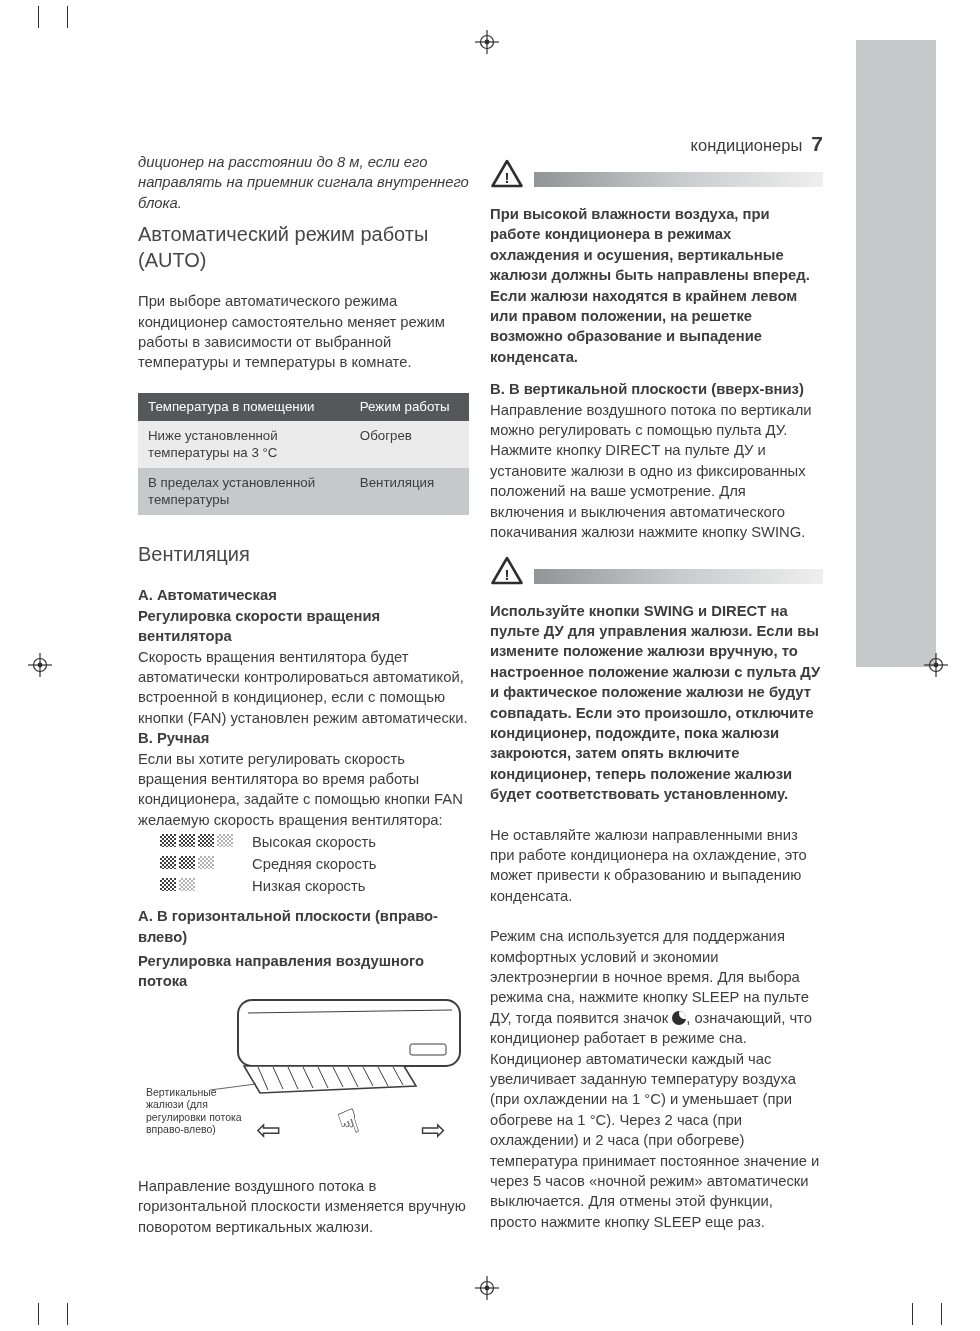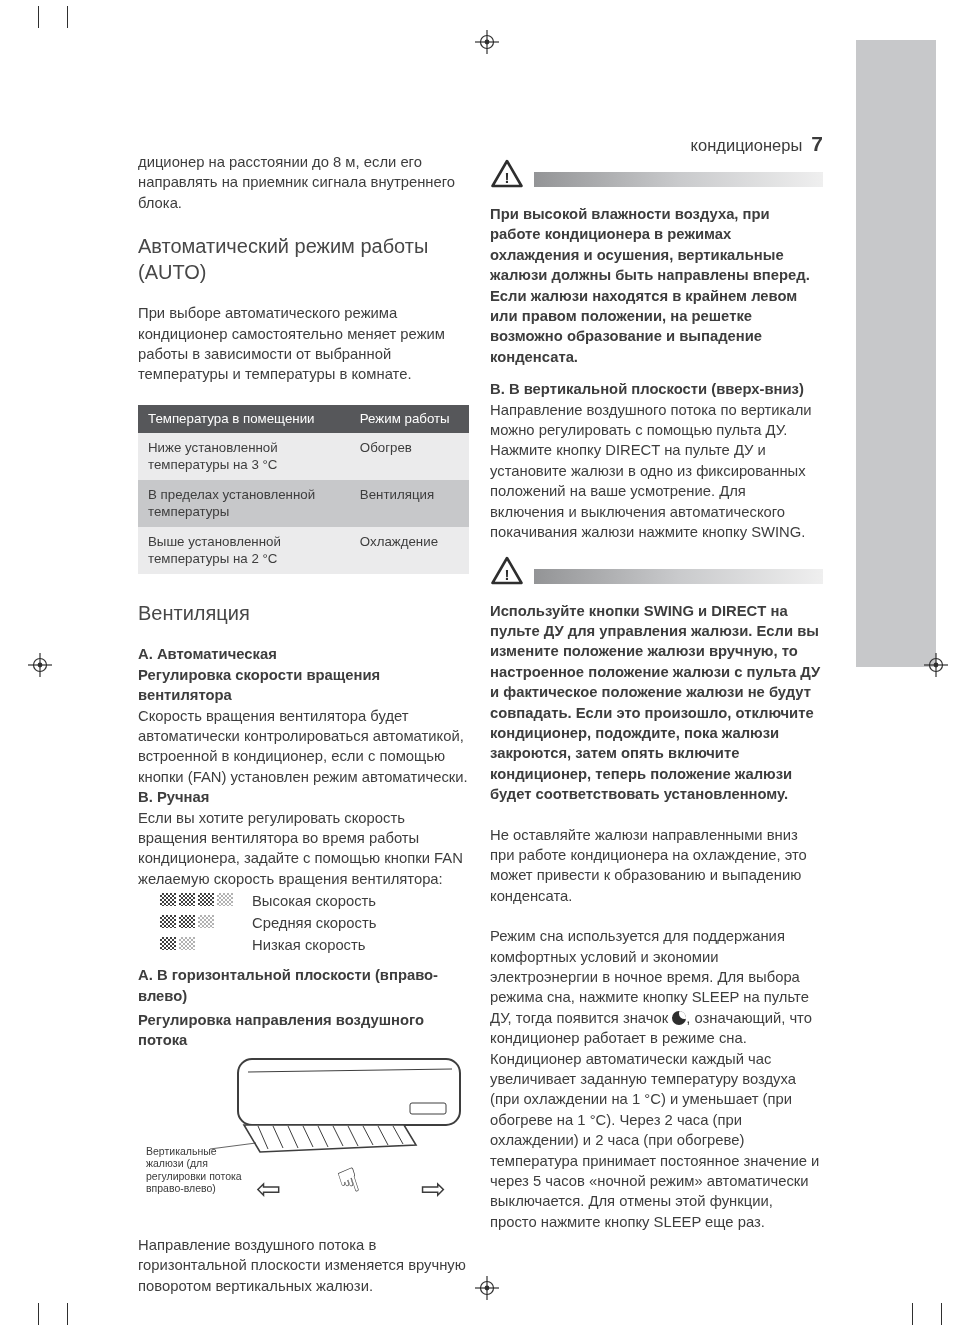--- a/index.html
+++ b/index.html
@@ -23,25 +23,25 @@
 
   
   .col { position: absolute; }
   .col-left  { left: 138px; top: 152px; width: 331px; }
   .col-right { left: 490px; top: 158px; width: 333px; }
 
   p { font-size: 14.8px; line-height: 20.4px; margin: 0 0 20px; }
   p.bold { font-weight: 700; }
   .mb0 { margin-bottom: 0; }
   .mb4 { margin-bottom: 4px; }
-  .mb8 { margin-bottom: 8px; }
+  .mb8 { margin-bottom: 8px; font-style: italic; }
   .mb12 { margin-bottom: 12px; }
   .subhead { font-weight: 700; font-size: 14.8px; line-height: 20.4px; }
 
-  h2 { font-weight: 400; font-size: 20px; line-height: 26px; color: #474747; margin: 20px 0 18px; }
+  h2 { font-weight: 400; font-size: 20px; line-height: 26px; color: #474747; margin: 8px 0 18px; }
 
   
   .mode-table { width: 100%; border-collapse: collapse; margin: 2px 0 26px; font-size: 13.3px; line-height: 16.5px; padding-left: 28px; }
   .mode-table th { background: #56575a; color: #fff; font-weight: 400; text-align: left; padding: 6px 10px; }
   .mode-table td { padding: 7px 10px; vertical-align: top; }
   .mode-table th:first-child, .mode-table td:first-child { width: 64%; }
   tr.row-light td { background: #ebebec; }
   tr.row-mid   td { background: #c7c8ca; }
 
   
@@ -131,24 +131,20 @@
       </tr>
     </thead>
     <tbody>
       <tr class="row-light">
         <td>Ниже установленной температуры на 3 °C</td>
         <td>Обогрев</td>
       </tr>
       <tr class="row-mid">
         <td>В пределах установленной температуры</td>
         <td>Вентиляция</td>
-      </tr>
-      <tr class="row-light">
-        <td>Выше установленной температуры на 2 °C</td>
-        <td>Охлаждение</td>
       </tr>
     </tbody>
   </table>
 
   <h2>Вентиляция</h2>
 
   <p class="subhead mb0">А. Автоматическая</p>
   <p class="subhead mb0">Регулировка скорости вращения вентилятора</p>
   <p class="mb0">Скорость вращения вентилятора будет автоматически контролироваться автоматикой, встроенной в кондиционер, если с помощью кнопки (FAN) установлен режим автоматически.</p>
   <p class="subhead mb0">В. Ручная</p>

